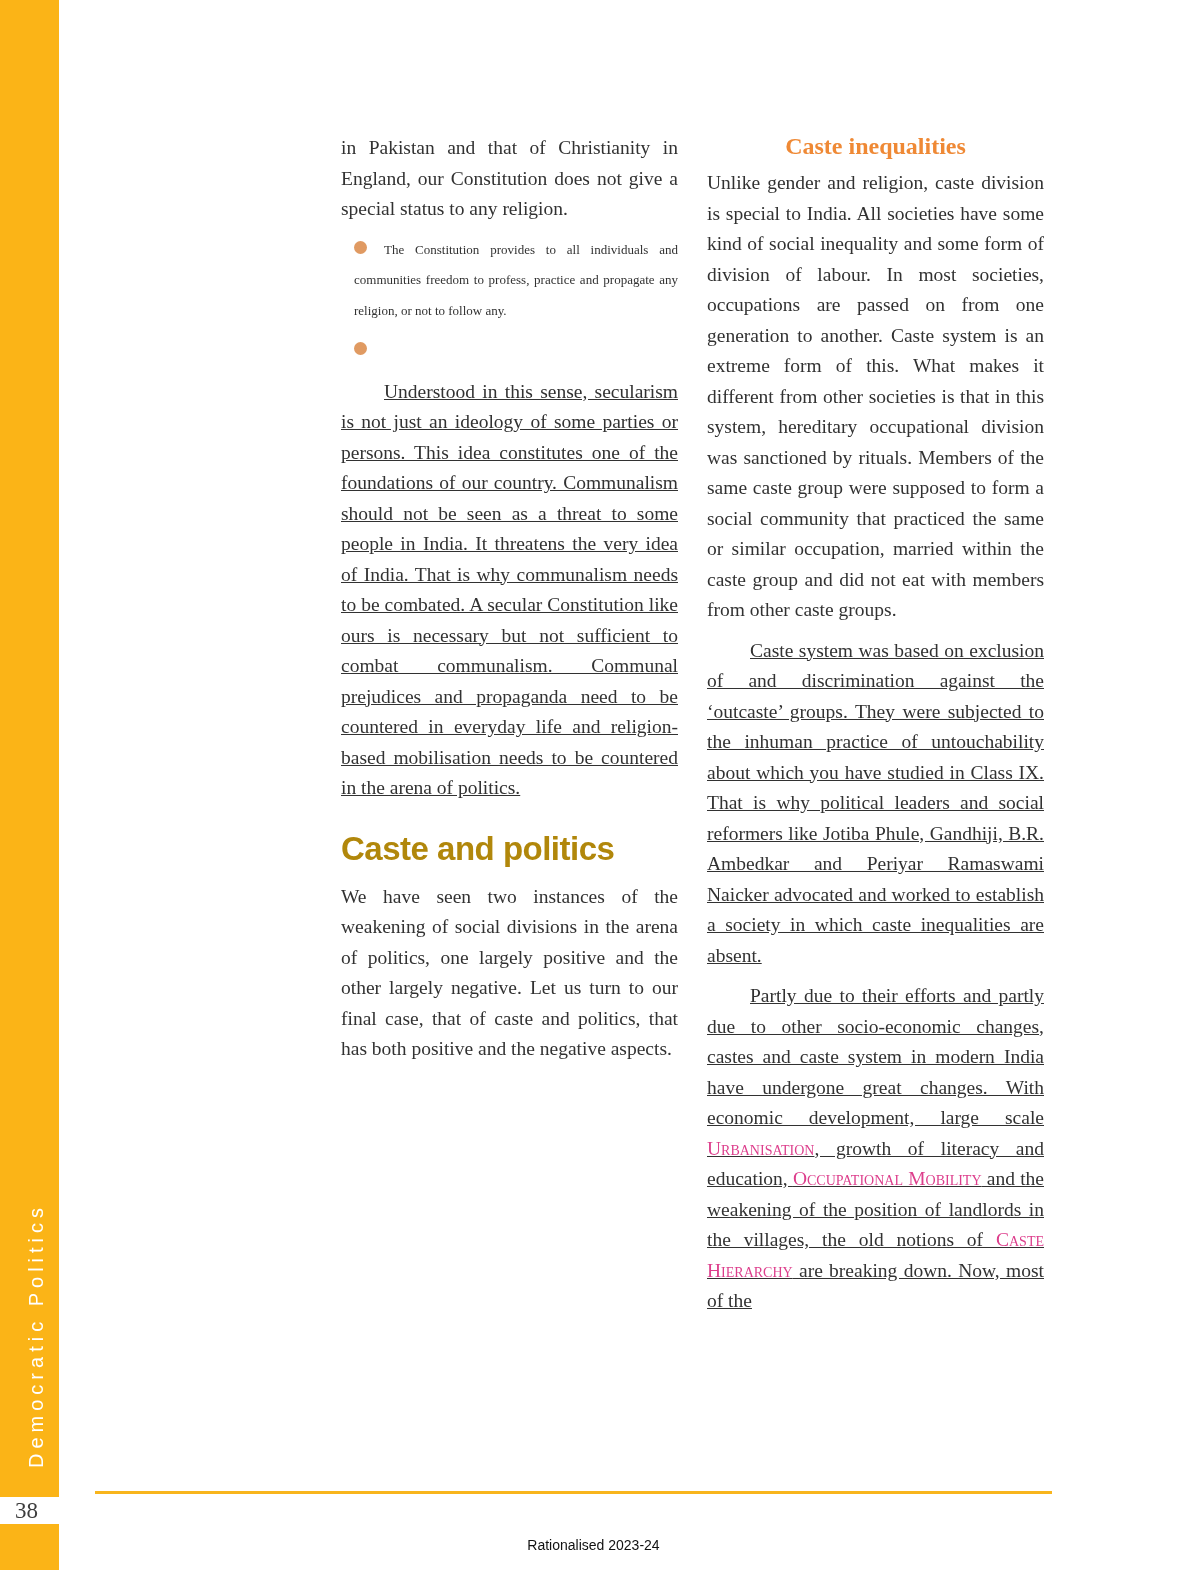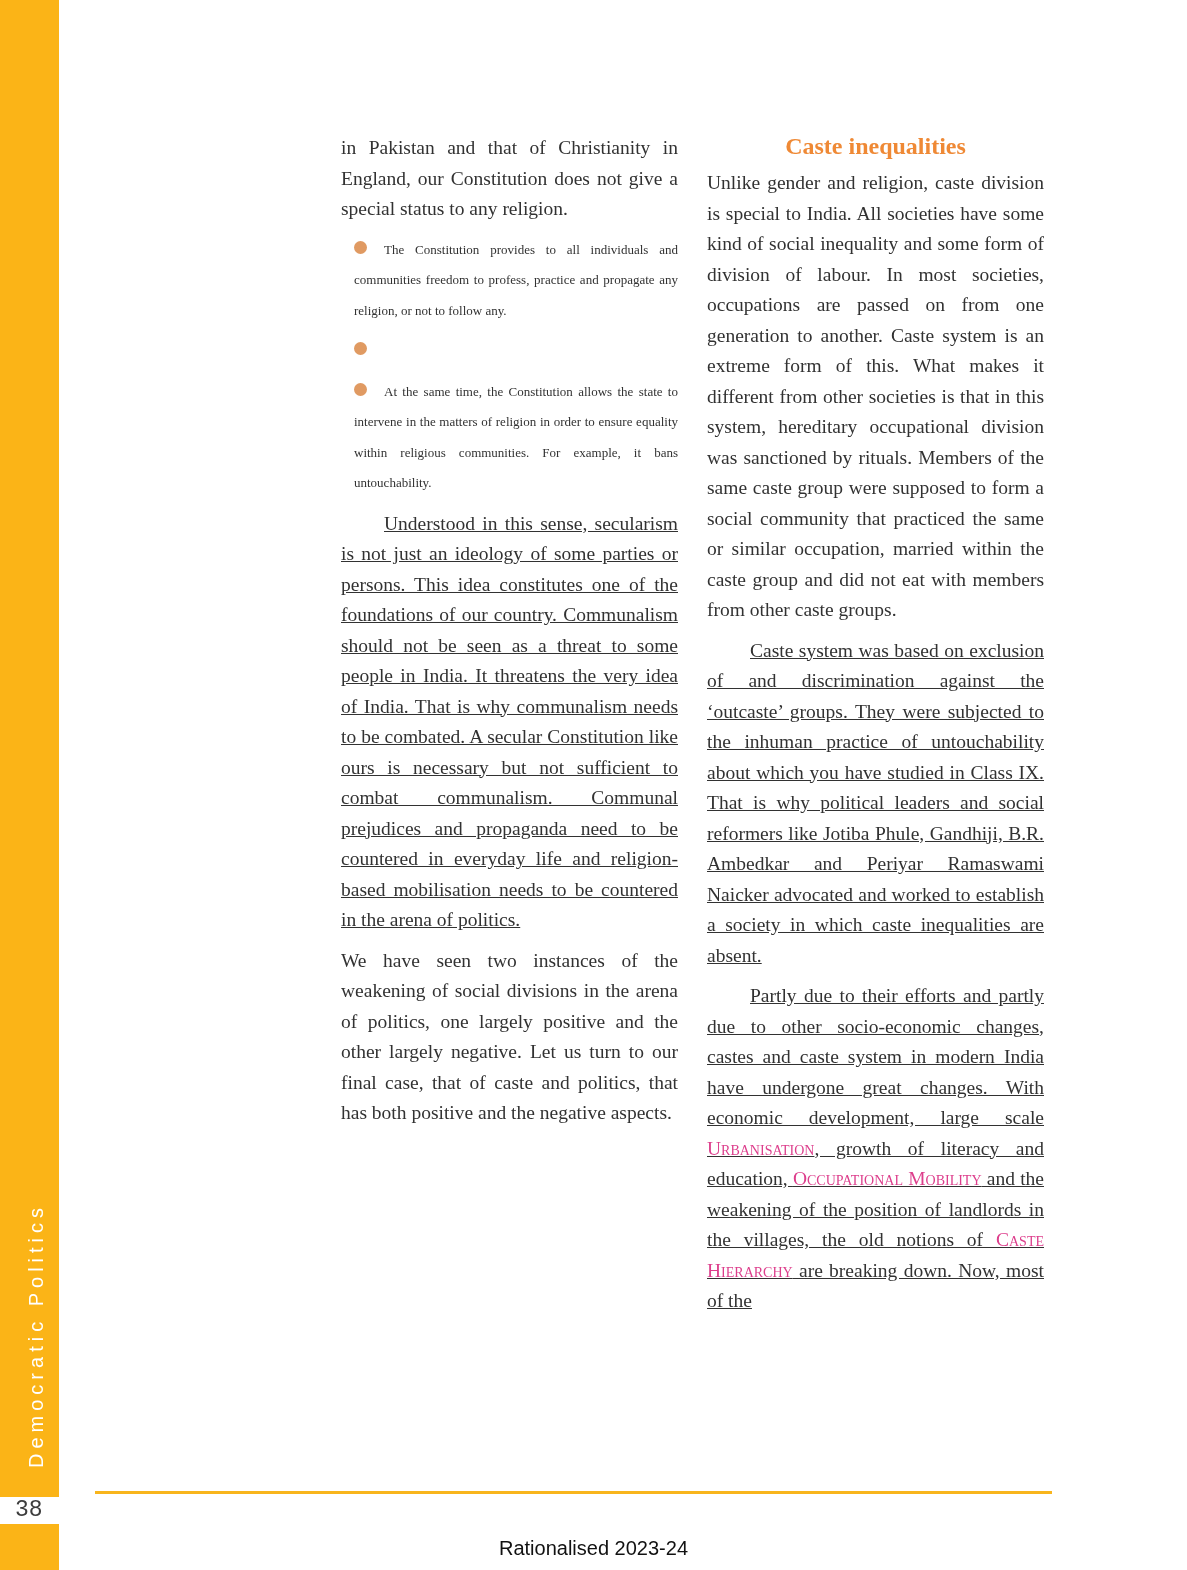--- a/index.html
+++ b/index.html
@@ -9,21 +9,21 @@
     background:#ffffff;
     overflow:hidden;
     font-family:"Liberation Serif", serif;
     color:#323232;
   }
 
   
   .strip-top    { position:absolute; left:0; top:0;     width:59px; height:1497px; background:#FBB417; }
   .strip-bottom { position:absolute; left:0; top:1524px; width:59px; height:46px;  background:#FBB417; }
   .page-number  { position:absolute; left:0; top:1497px; width:59px; height:27px;
-                  font-family:Liberation Mono, monospace; font-size:23px; line-height:27px;
+                  font-family:Liberation Serif, serif; font-size:23px; line-height:27px;
                   color:#3d3d3d; padding-left:15px; box-sizing:border-box; background:#ffffff; }
   .vlabel {
     position:absolute; left:25px; top:1168px; height:300px;
     writing-mode:vertical-rl; transform:rotate(180deg);
     font-family:"Liberation Sans", sans-serif;
     font-size:20px; letter-spacing:5px; color:#ffffff; white-space:nowrap;
   }
 
   
   .col { position:absolute; top:133px; width:337px; }
@@ -55,44 +55,44 @@
     color:#EF8935; text-align:center;
   }
 
   .vocab { font-variant:small-caps; color:#DD3E8C;margin-top:20px; }
 
   
   .rule { position:absolute; left:95px; top:1491px; width:957px; height:3px; background:#F8B51D; }
   .footer-note {
     position:absolute; left:0; top:1537px; width:1187px;
     text-align:center; font-family:"Liberation Sans", sans-serif;
-    font-size:20px; color:#111111;
+    font-size:14px; color:#111111;
   }
 </style>
 </head>
 <body>
 
 <div class="page">
 
   <div class="strip-top"></div>
   <div class="strip-bottom"></div>
   <div class="vlabel">Democratic Politics</div>
   <div class="page-number">38</div>
 
   <div class="col col-left">
     <p>in Pakistan and that of Christianity in England, our Constitution does not give a special status to any religion.</p>
 
     <div class="bullet-row"><span class="bullet-dot"></span><span>The Constitution provides to all individuals and communities freedom to profess, practice and propagate any religion, or not to follow any.</span></div>
 
     <div class="bullet-row"><span class="bullet-dot"></span></div>
 
-    <div class="bullet-row"><span class="bullet-dot"></span><span>At the same time, the Constitution allows the state to intervene in the matters of religion in order to ensure equality within religious communities. For example, it bans untouchability.</span></div>
 
     <p class="indent">Understood in this sense, secularism is not just an ideology of some parties or persons. This idea constitutes one of the foundations of our country. Communalism should not be seen as a threat to some people in India. It threatens the very idea of India. That is why communalism needs to be combated. A secular Constitution like ours is necessary but not sufficient to combat communalism. Communal prejudices and propaganda need to be countered in everyday life and religion- based mobilisation needs to be countered in the arena of politics.</p>
 
+    <h1 class="h-main">Caste and politics</h1>
 
     <p>We have seen two instances of the weakening of social divisions in the arena of politics, one largely positive and the other largely negative. Let us turn to our final case, that of caste and politics, that has both positive and the negative aspects.</p>
   </div>
 
   <div class="col col-right">
     <h2 class="h-sub">Caste inequalities</h2>
 
     <p>Unlike gender and religion, caste division is special to India. All societies have some kind of social inequality and some form of division of labour. In most societies, occupations are passed on from one generation to another. Caste system is an extreme form of this. What makes it different from other societies is that in this system, hereditary occupational division was sanctioned by rituals. Members of the same caste group were supposed to form a social community that practiced the same or similar occupation, married within the caste group and did not eat with members from other caste groups.</p>
 
     <p class="indent">Caste system was based on exclusion of and discrimination against the ‘outcaste’ groups. They were subjected to the inhuman practice of untouchability about which you have studied in Class IX. That is why political leaders and social reformers like Jotiba Phule, Gandhiji, B.R. Ambedkar and Periyar Ramaswami Naicker advocated and worked to establish a society in which caste inequalities are absent.</p>

